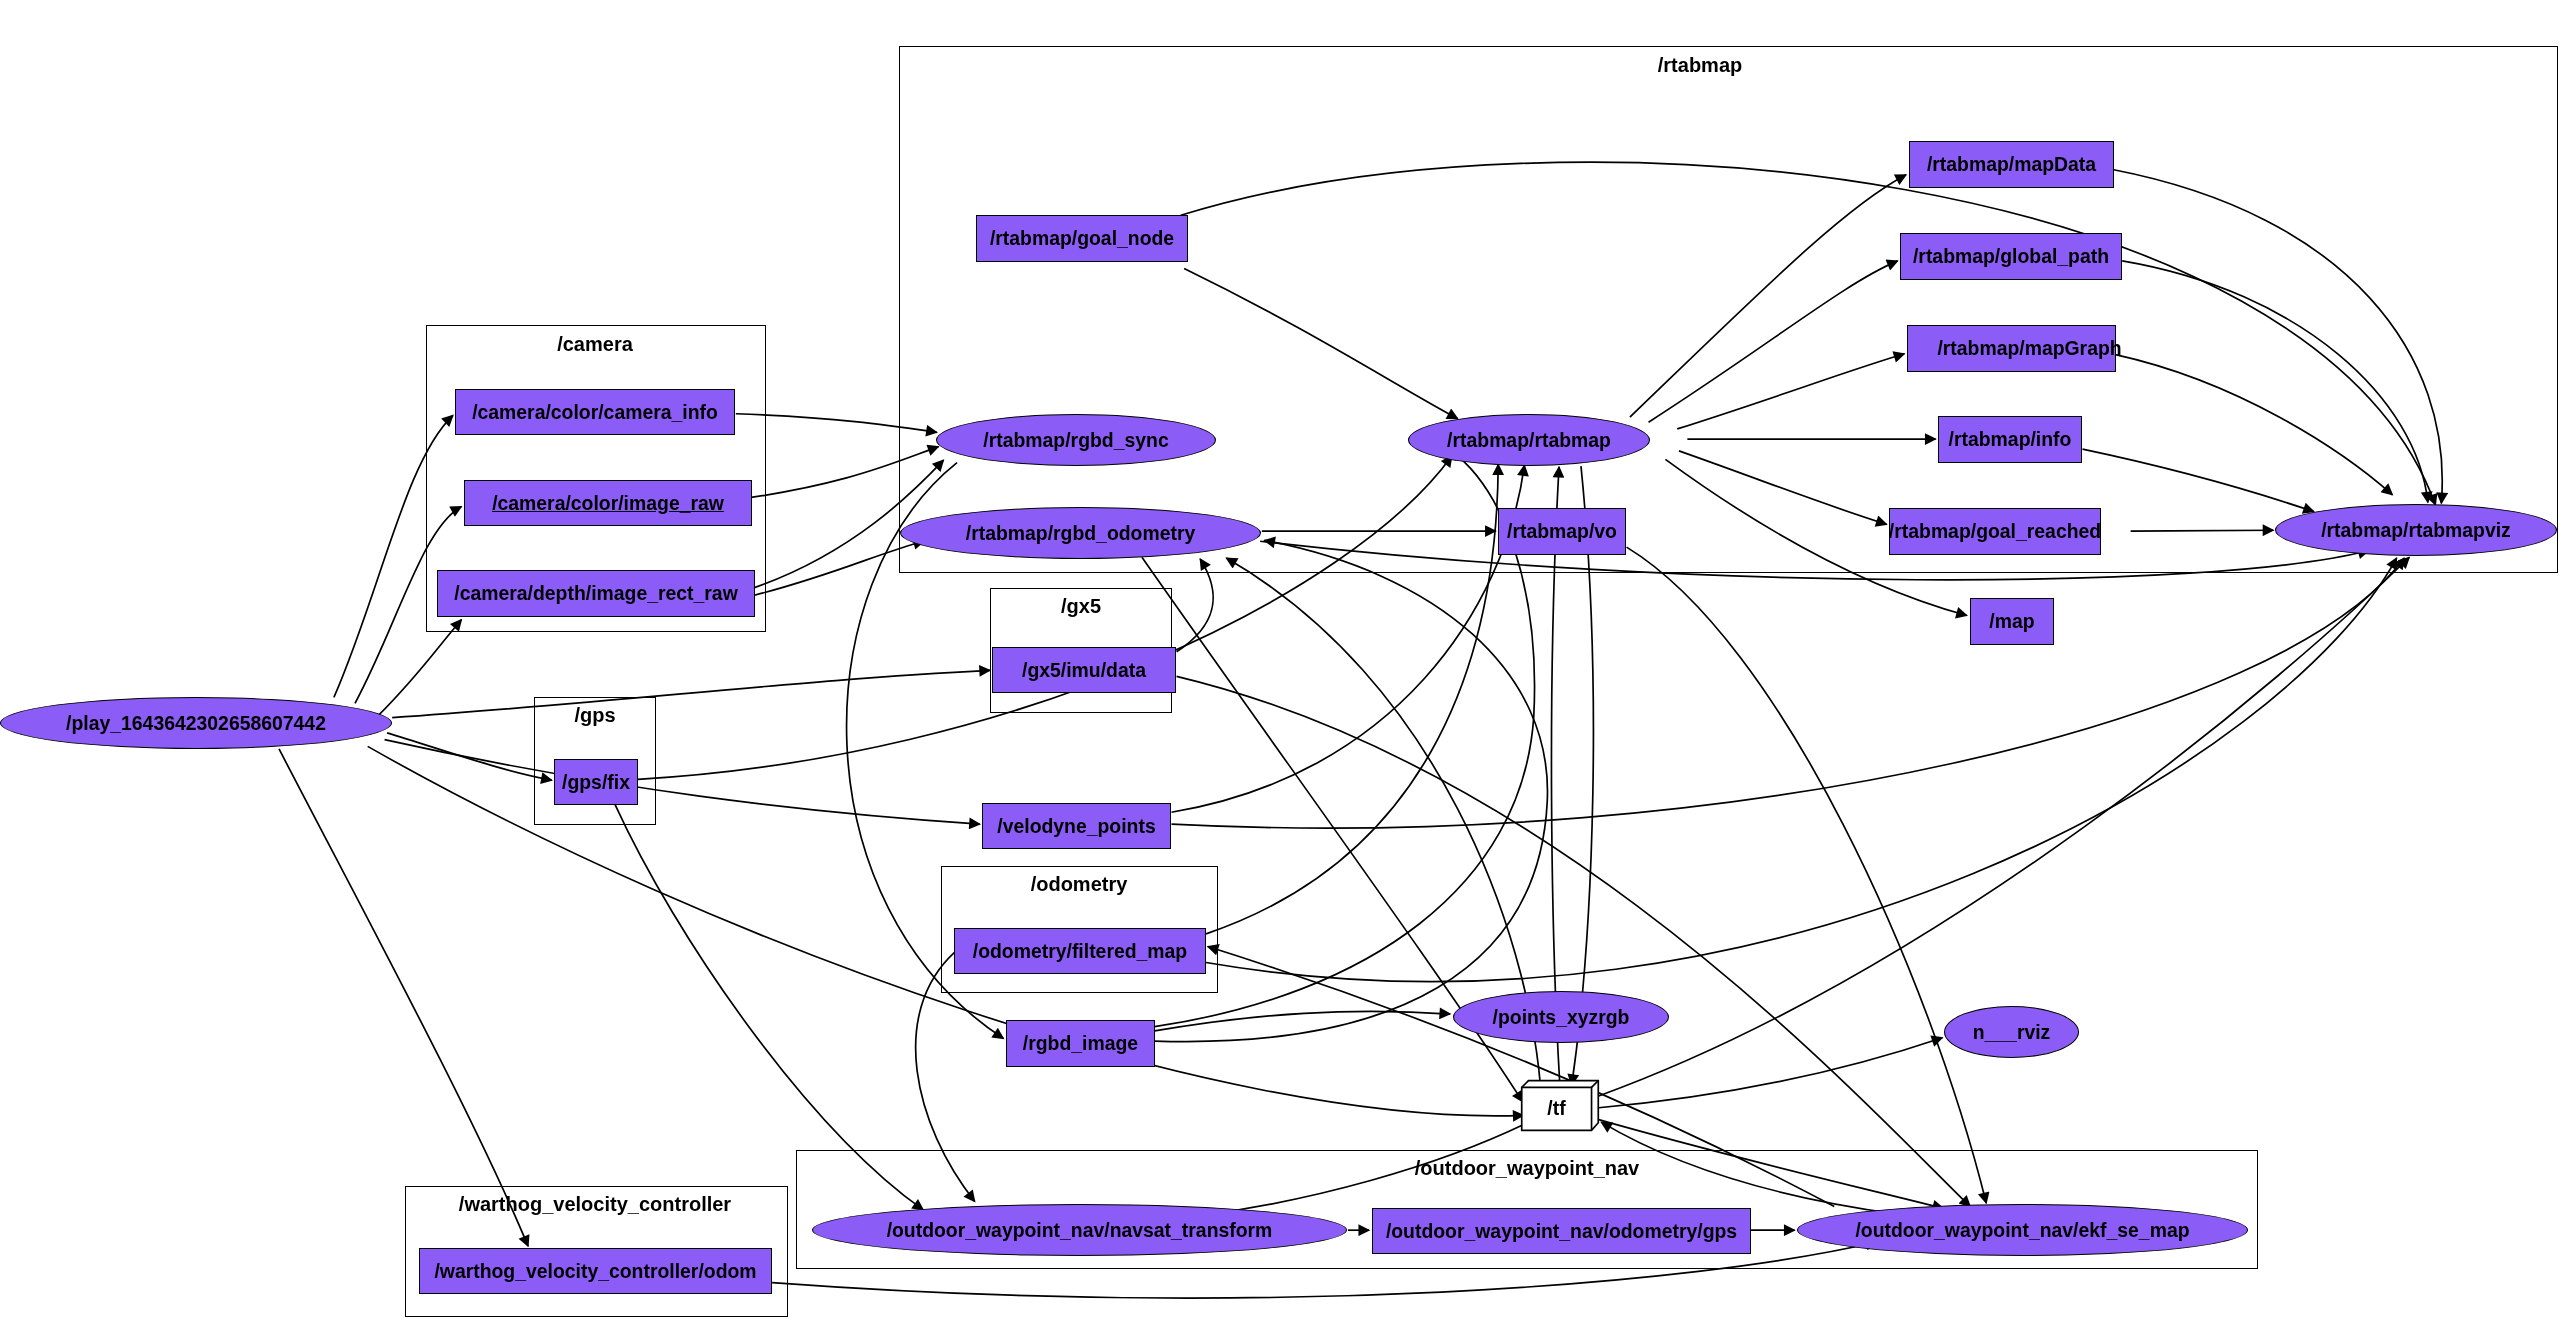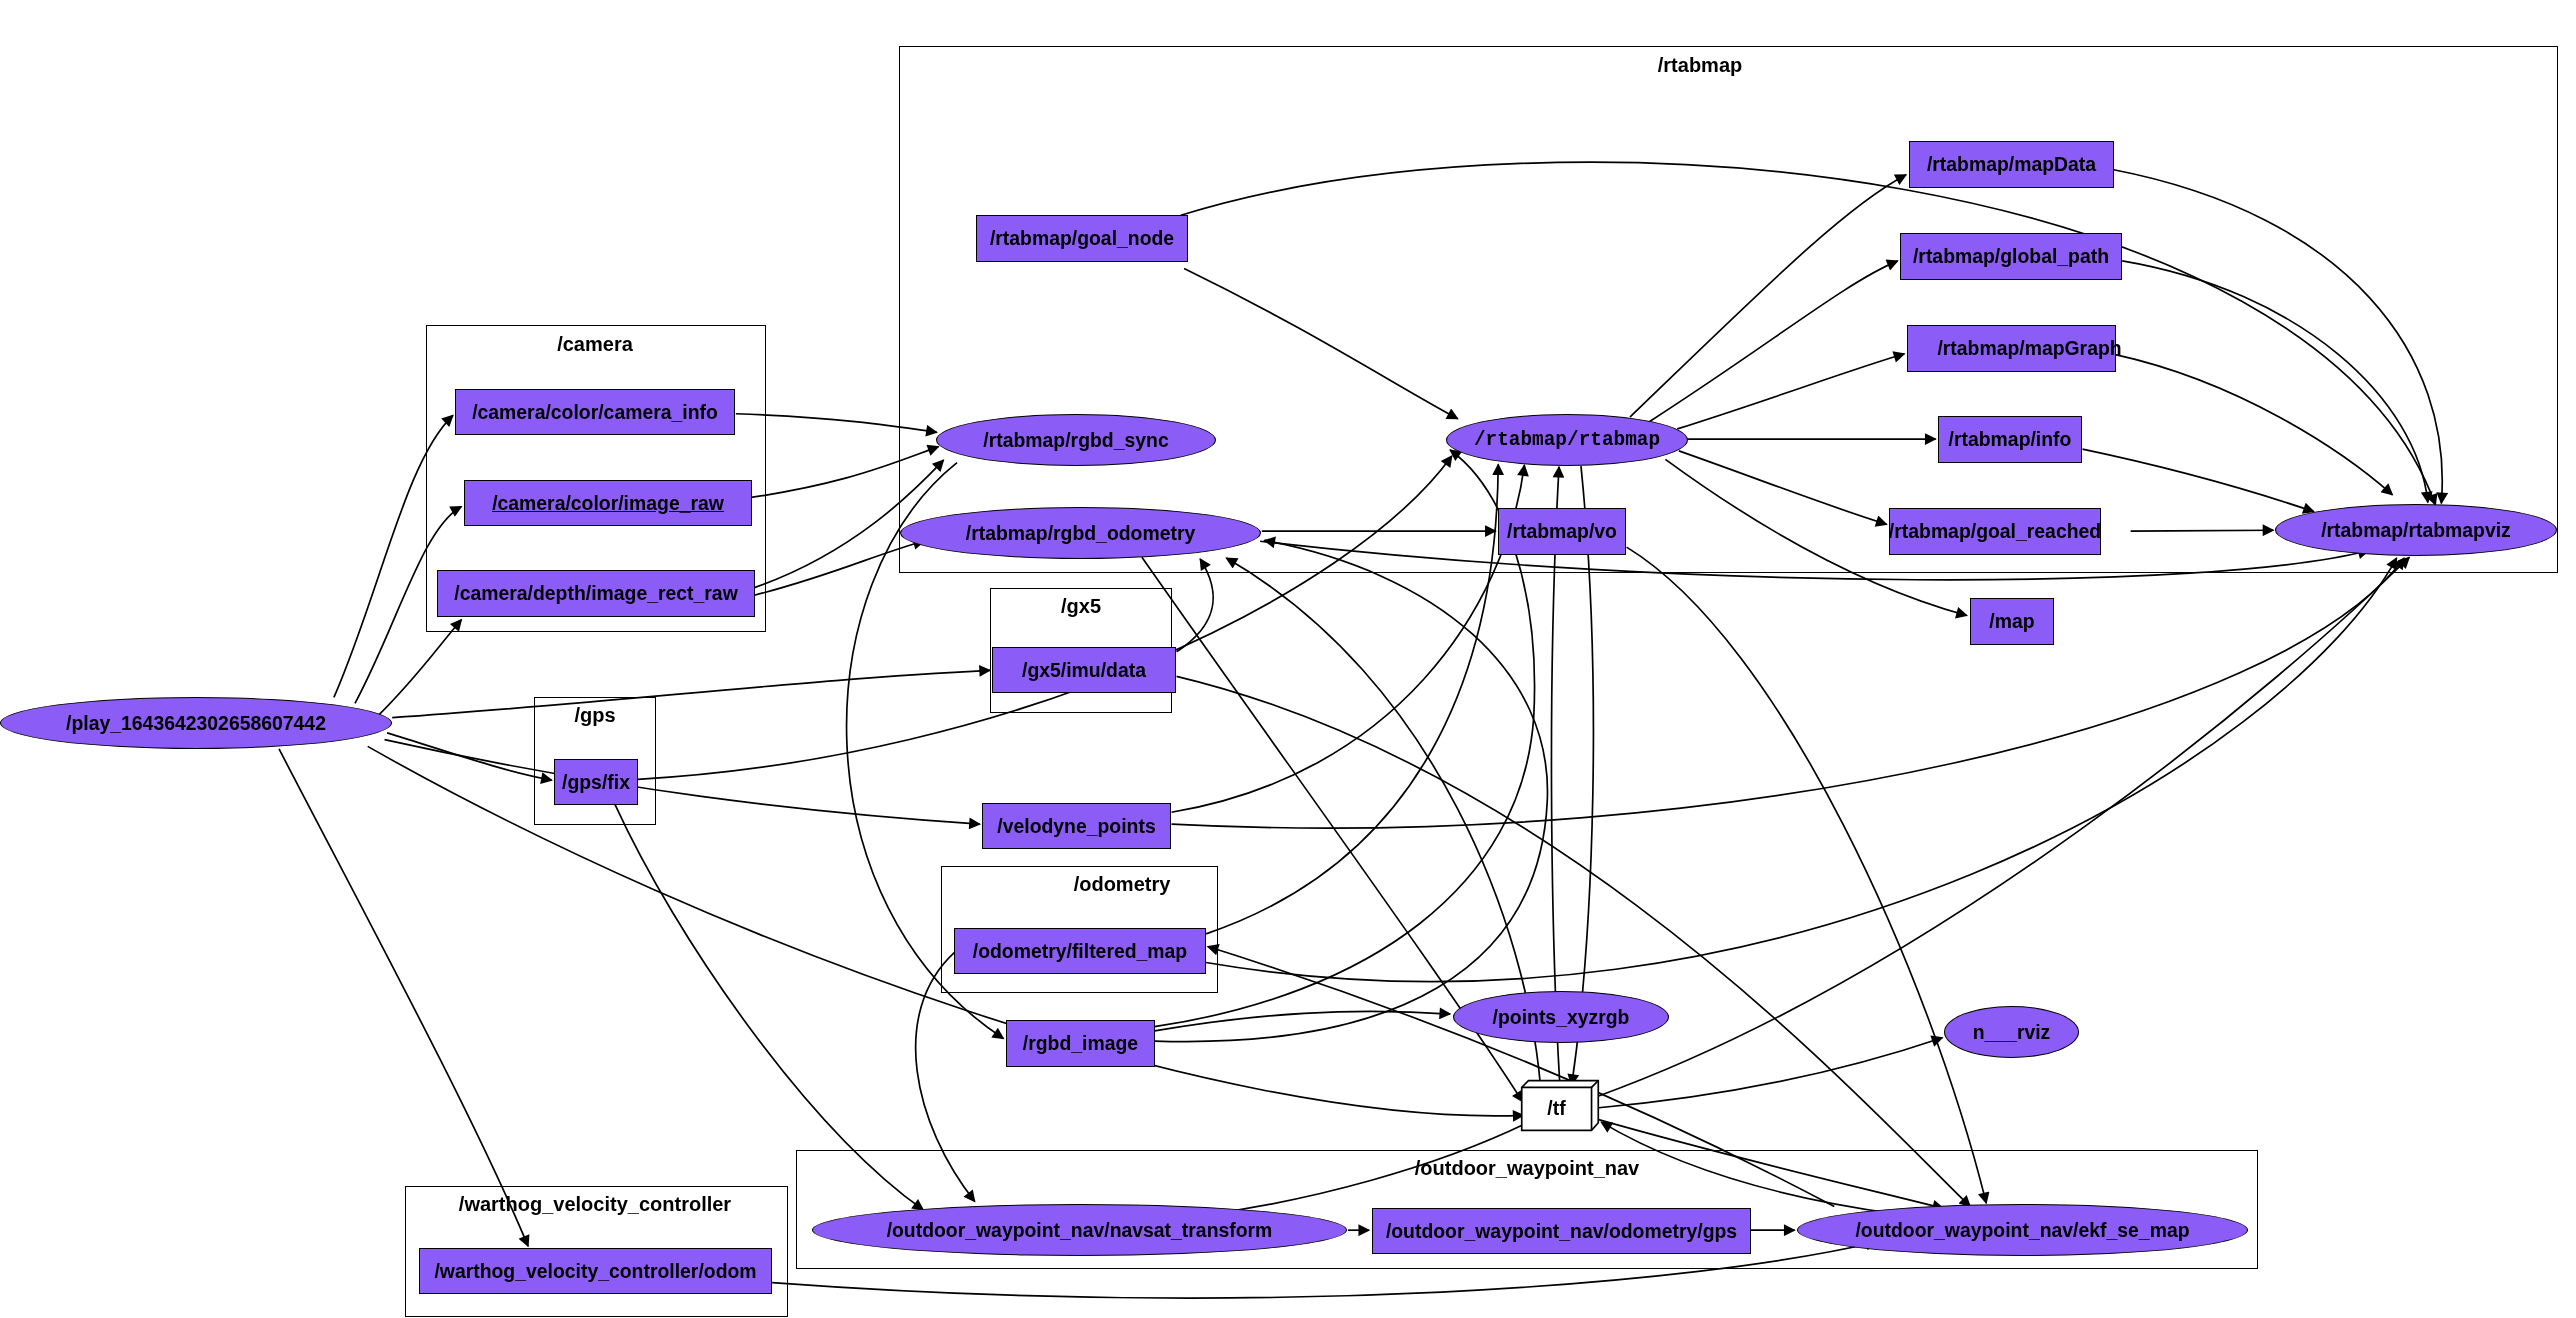--- a/index.html
+++ b/index.html
@@ -27,21 +27,21 @@
   <div class="cluster" style="left:990px;top:588px;width:182px;height:125px;"></div>
   <div class="cluster" style="left:534px;top:697px;width:122px;height:128px;"></div>
   <div class="cluster" style="left:941px;top:866px;width:277px;height:127px;"></div>
   <div class="cluster" style="left:796px;top:1150px;width:1462px;height:119px;"></div>
   <div class="cluster" style="left:405px;top:1186px;width:383px;height:131px;"></div>
 
   <div class="cluster-label" style="left:1700px;top:54px;">/rtabmap</div>
   <div class="cluster-label" style="left:595px;top:333px;">/camera</div>
   <div class="cluster-label" style="left:1081px;top:595px;">/gx5</div>
   <div class="cluster-label" style="left:595px;top:704px;">/gps</div>
-  <div class="cluster-label" style="left:1079px;top:873px;margin-left:43px;">/odometry</div>
+  <div class="cluster-label" style="left:1079px;top:873px;">/odometry</div>
   <div class="cluster-label" style="left:1527px;top:1157px;">/outdoor_waypoint_nav</div>
   <div class="cluster-label" style="left:595px;top:1193px;">/warthog_velocity_controller</div>
 
   <svg id="edgelayer" width="2576" height="1318" viewBox="0 0 3050 1561">
     <defs>
       <marker id="arw" viewBox="0 0 10 10" refX="9" refY="5" markerWidth="21" markerHeight="14" markerUnits="userSpaceOnUse" orient="auto">
         <path d="M0,0 L10,5 L0,10 Z" fill="#000"></path>
       </marker>
     </defs>
     <g id="edges" fill="none" stroke="#000" stroke-width="2" marker-end="url(#arw)">
@@ -98,21 +98,21 @@
       <path d="M 914,1519 C 1500,1562 2005,1522 2222,1471"></path>
       <path d="M 1596,1457 L 1621,1457"></path>
       <path d="M 2073,1457 L 2125,1457"></path>
       <path d="M 1926,648 C 2110,760 2285,1155 2352,1425"></path>
     </g>
   </svg>
 
   <div class="node ellipse" style="left:0px;top:697px;width:392px;height:52px;">/play_1643642302658607442</div>
   <div class="node ellipse" style="left:936px;top:414px;width:280px;height:52px;">/rtabmap/rgbd_sync</div>
   <div class="node ellipse" style="left:900px;top:507px;width:361px;height:52px;">/rtabmap/rgbd_odometry</div>
-  <div class="node ellipse" style="left:1446px;top:414px;width:242px;height:52px;font-family:Liberation Mono, monospace;">/rtabmap/rtabmap</div>
+  <div class="node ellipse" style="left:1408px;top:414px;width:242px;height:52px;">/rtabmap/rtabmap</div>
   <div class="node ellipse" style="left:2275px;top:504px;width:282px;height:52px;">/rtabmap/rtabmapviz</div>
   <div class="node ellipse" style="left:1453px;top:991px;width:216px;height:52px;">/points_xyzrgb</div>
   <div class="node ellipse" style="left:1944px;top:1006px;width:135px;height:52px;">n___rviz</div>
   <div class="node ellipse" style="left:812px;top:1204px;width:535px;height:52px;">/outdoor_waypoint_nav/navsat_transform</div>
   <div class="node ellipse" style="left:1797px;top:1204px;width:451px;height:52px;">/outdoor_waypoint_nav/ekf_se_map</div>
 
   <div class="node" style="left:976px;top:215px;width:212px;height:47px;">/rtabmap/goal_node</div>
   <div class="node" style="left:1909px;top:141px;width:205px;height:47px;">/rtabmap/mapData</div>
   <div class="node" style="left:1900px;top:233px;width:222px;height:47px;">/rtabmap/global_path</div>
   <div class="node" style="left:1907px;top:325px;width:209px;height:47px;padding-left:36px;">/rtabmap/mapGraph</div>

